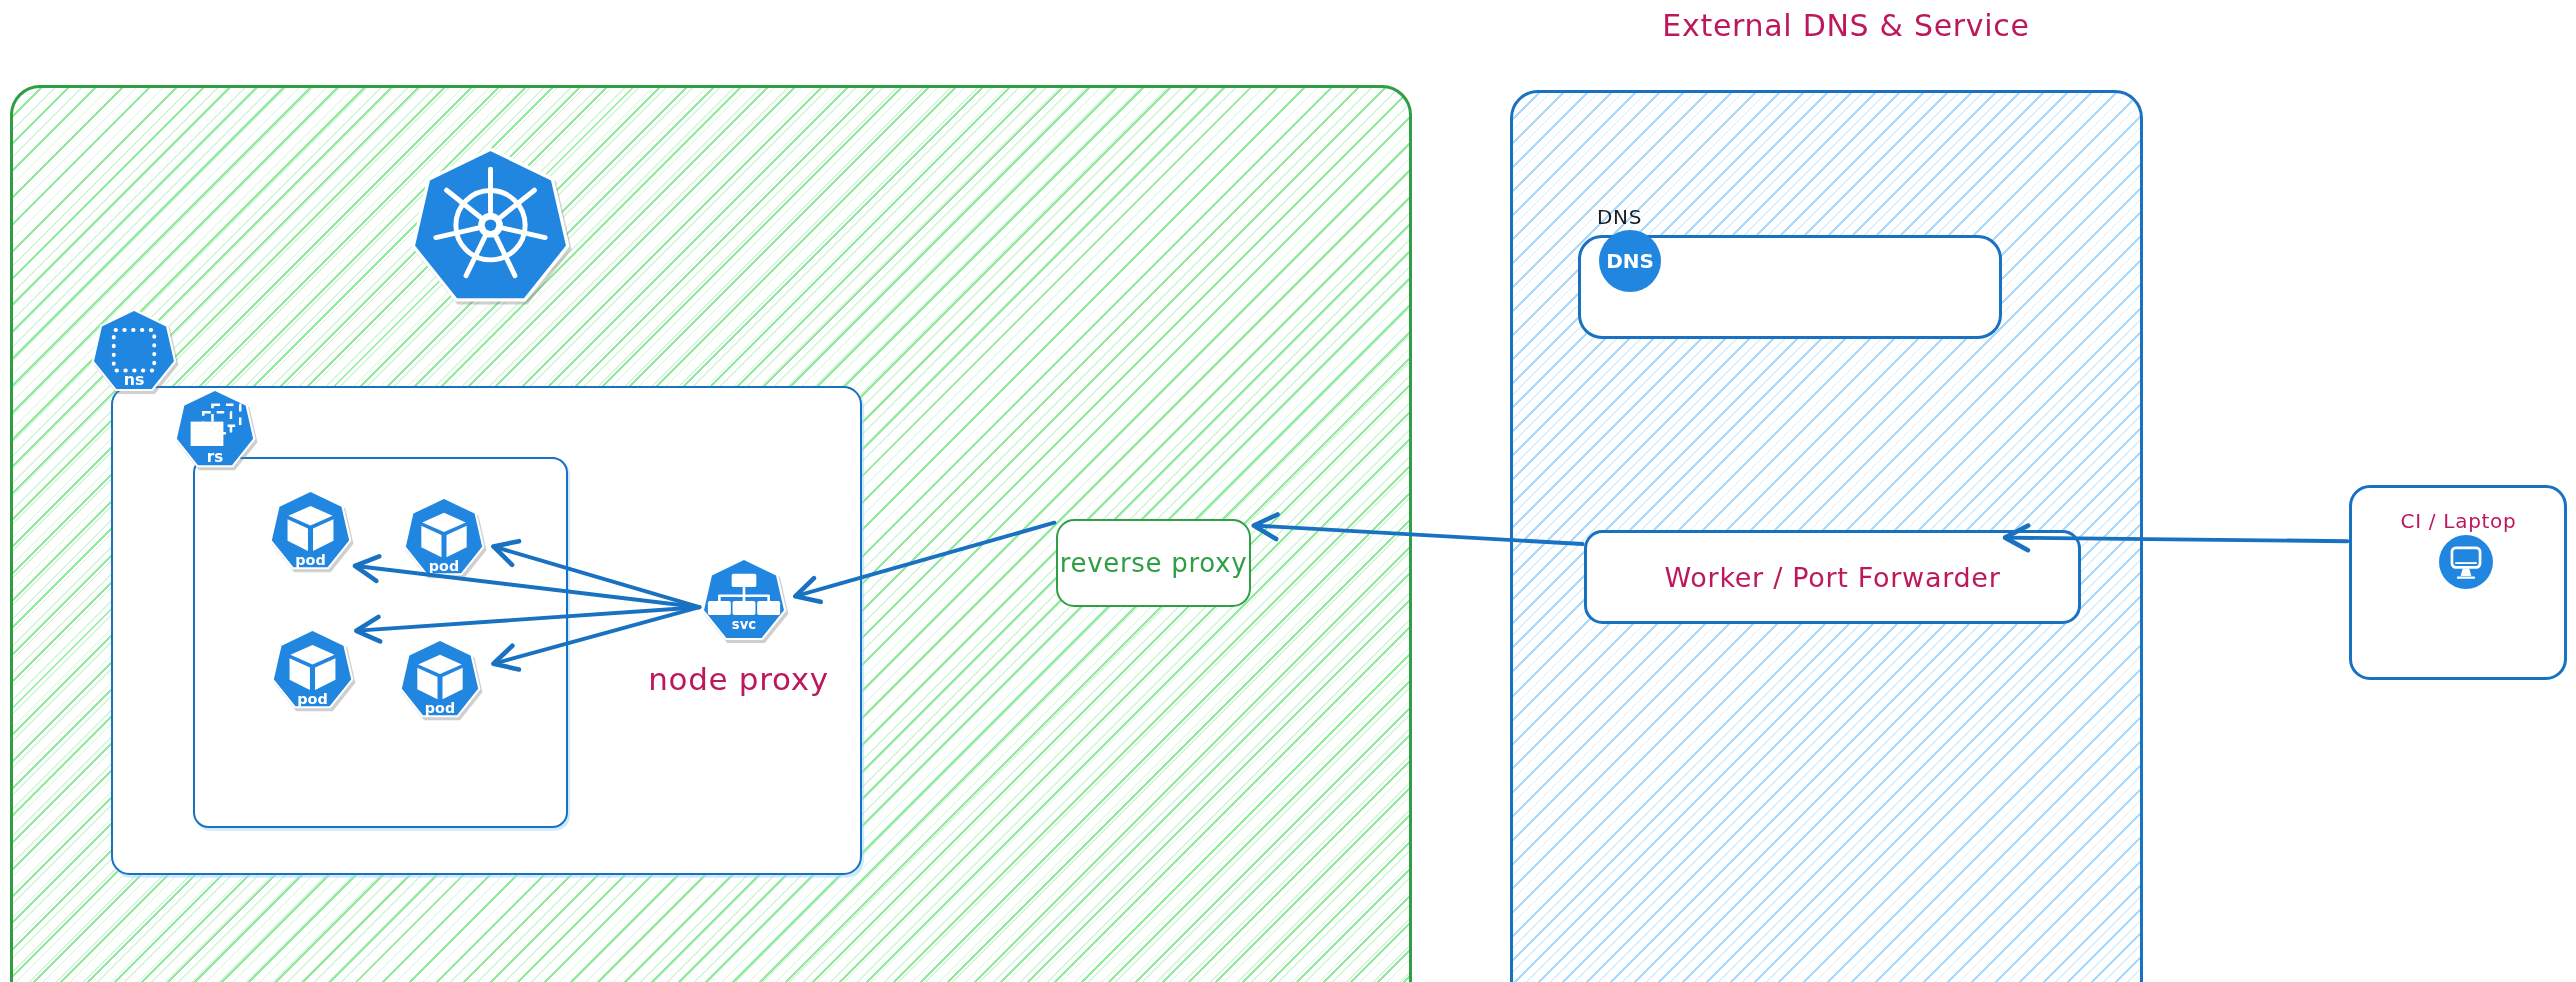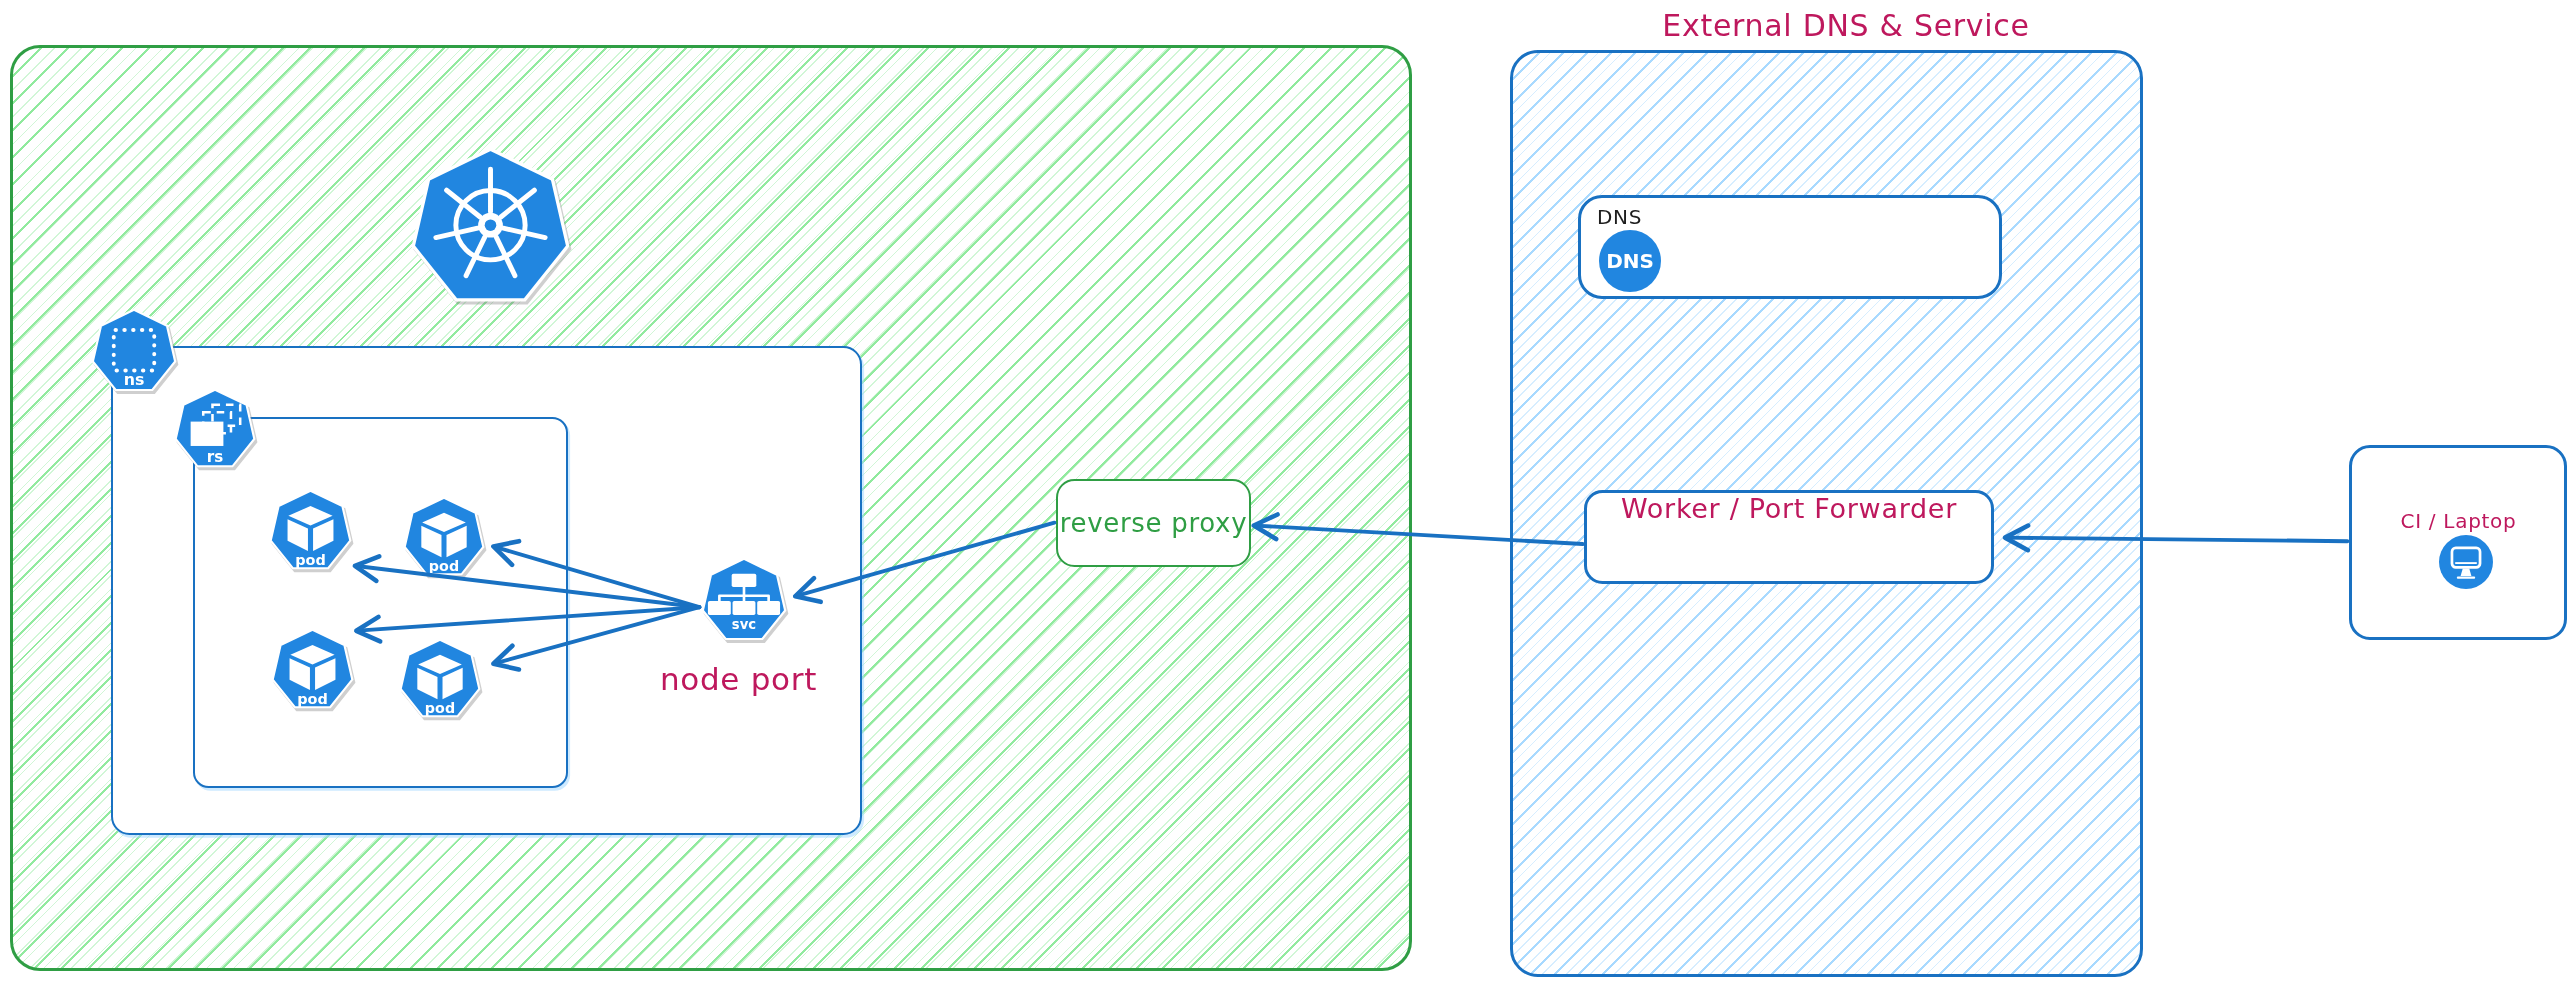--- a/index.html
+++ b/index.html
@@ -1,20 +1,20 @@
 <!DOCTYPE html>
 <html style="font-size:11.4px"><head>
 <meta charset="utf-8">
 <style>
   html,body{margin:0;padding:0;background:#fff;}
   .canvas{
     position:relative;width:2576px;height:983px;background:#ffffff;
     font-family:"DejaVu Sans",sans-serif;overflow:hidden;
   }
-  .box{position:absolute;box-sizing:border-box;background:#fff;}
+  .box{position:absolute;box-sizing:border-box;background:#fff;margin-top:40px;}
   .label{position:absolute;display:flex;align-items:center;justify-content:center;
          text-align:center;letter-spacing:0.7px;white-space:nowrap;}
   .green{color:#2f9e44;}
   .blue{color:#be185d;}
   .black{color:#1e1e1e;}
 
   
   .vm-box{
     left:10px;top:45px;width:1402px;height:926px;
     border:3.6px solid #2f9e44;border-radius:30px;
@@ -31,22 +31,22 @@
   }
 
   
   .ns-box{left:111px;top:346px;width:751px;height:489px;border:2.8px solid #1971c2;border-radius:18.5px;
           box-shadow:2.1px 2.8px 0 rgba(165,216,255,.55);}
   .rs-box{left:193px;top:417px;width:375px;height:371px;border:2.8px solid #1971c2;border-radius:15.6px;
           box-shadow:2.1px 2.8px 0 rgba(165,216,255,.55);}
   .rp-box{left:1056px;top:479px;width:195px;height:88px;border:2.8px solid #2f9e44;border-radius:18.5px;
           display:flex;align-items:center;justify-content:center;}
   .dns-box{left:1578px;top:195px;width:424px;height:104px;border:3.6px solid #1971c2;border-radius:24px;}
-  .worker-box{left:1584px;top:490px;width:410px;height:94px;border:3.6px solid #1971c2;border-radius:18.5px;
-          display:flex;justify-content:center;}
+  .worker-box{left:1584px;top:490px;width:497px;height:94px;border:3.6px solid #1971c2;border-radius:18.5px;
+          display:flex;align-items:center;justify-content:center;}
   .ci-box{left:2349px;top:445px;width:218px;height:195px;border:3.6px solid #1971c2;border-radius:21px;}
 
   .icon{position:absolute;filter:drop-shadow(2.8px 3.6px 0 rgba(130,130,130,.38));}
   .icon text{fill:#fff;text-anchor:middle;font-family:"DejaVu Sans",sans-serif;font-weight:600;}
 
   .circle-badge{position:absolute;background:#2186e0;border-radius:50%;
     display:flex;align-items:center;justify-content:center;color:#fff;font-weight:bold;}
   .arrows{position:absolute;left:0;top:0;pointer-events:none;}
   .arrows line{stroke:#1971c2;stroke-width:5.5;stroke-linecap:round;}
 </style>
@@ -115,21 +115,21 @@
   <svg class="icon" style="left:700px;top:557px;" width="88" height="88" viewBox="0 0 100 100">
     <polygon points="50,2 87.5,20.1 96.8,60.7 70.8,93.2 29.2,93.2 3.2,60.7 12.5,20.1" fill="#2186e0" stroke="#fff" stroke-width="2.5"></polygon>
     <rect x="36" y="19" width="28" height="15" rx="2" fill="#fff"></rect>
     <path d="M50,34 L50,44 M22,44 L78,44 M22,44 L22,50 M50,44 L50,50 M78,44 L78,50" stroke="#fff" stroke-width="3" fill="none" stroke-linecap="round"></path>
     <rect x="9" y="50" width="26" height="16" rx="2" fill="#fff"></rect>
     <rect x="37" y="50" width="26" height="16" rx="2" fill="#fff"></rect>
     <rect x="65" y="50" width="26" height="16" rx="2" fill="#fff"></rect>
     <text x="50" y="82" font-size="15">svc</text>
   </svg>
 
-  <div class="label blue" style="left:625px;top:659px;width:227px;height:40px;font-size:31px;">node port</div>
+  <div class="label blue" style="left:625px;top:659px;width:227px;height:40px;font-size:31px;">node proxy</div>
 
   <div class="box rp-box">
     <span class="green" style="font-size:26px;letter-spacing:0.7px;">reverse proxy</span>
   </div>
 
   <div class="label blue" style="left:1626px;top:7px;width:440px;height:37px;font-size:30px;">External DNS &amp; Service</div>
 
   <div class="box ext-box"></div>
 
   <div class="box dns-box"></div>

